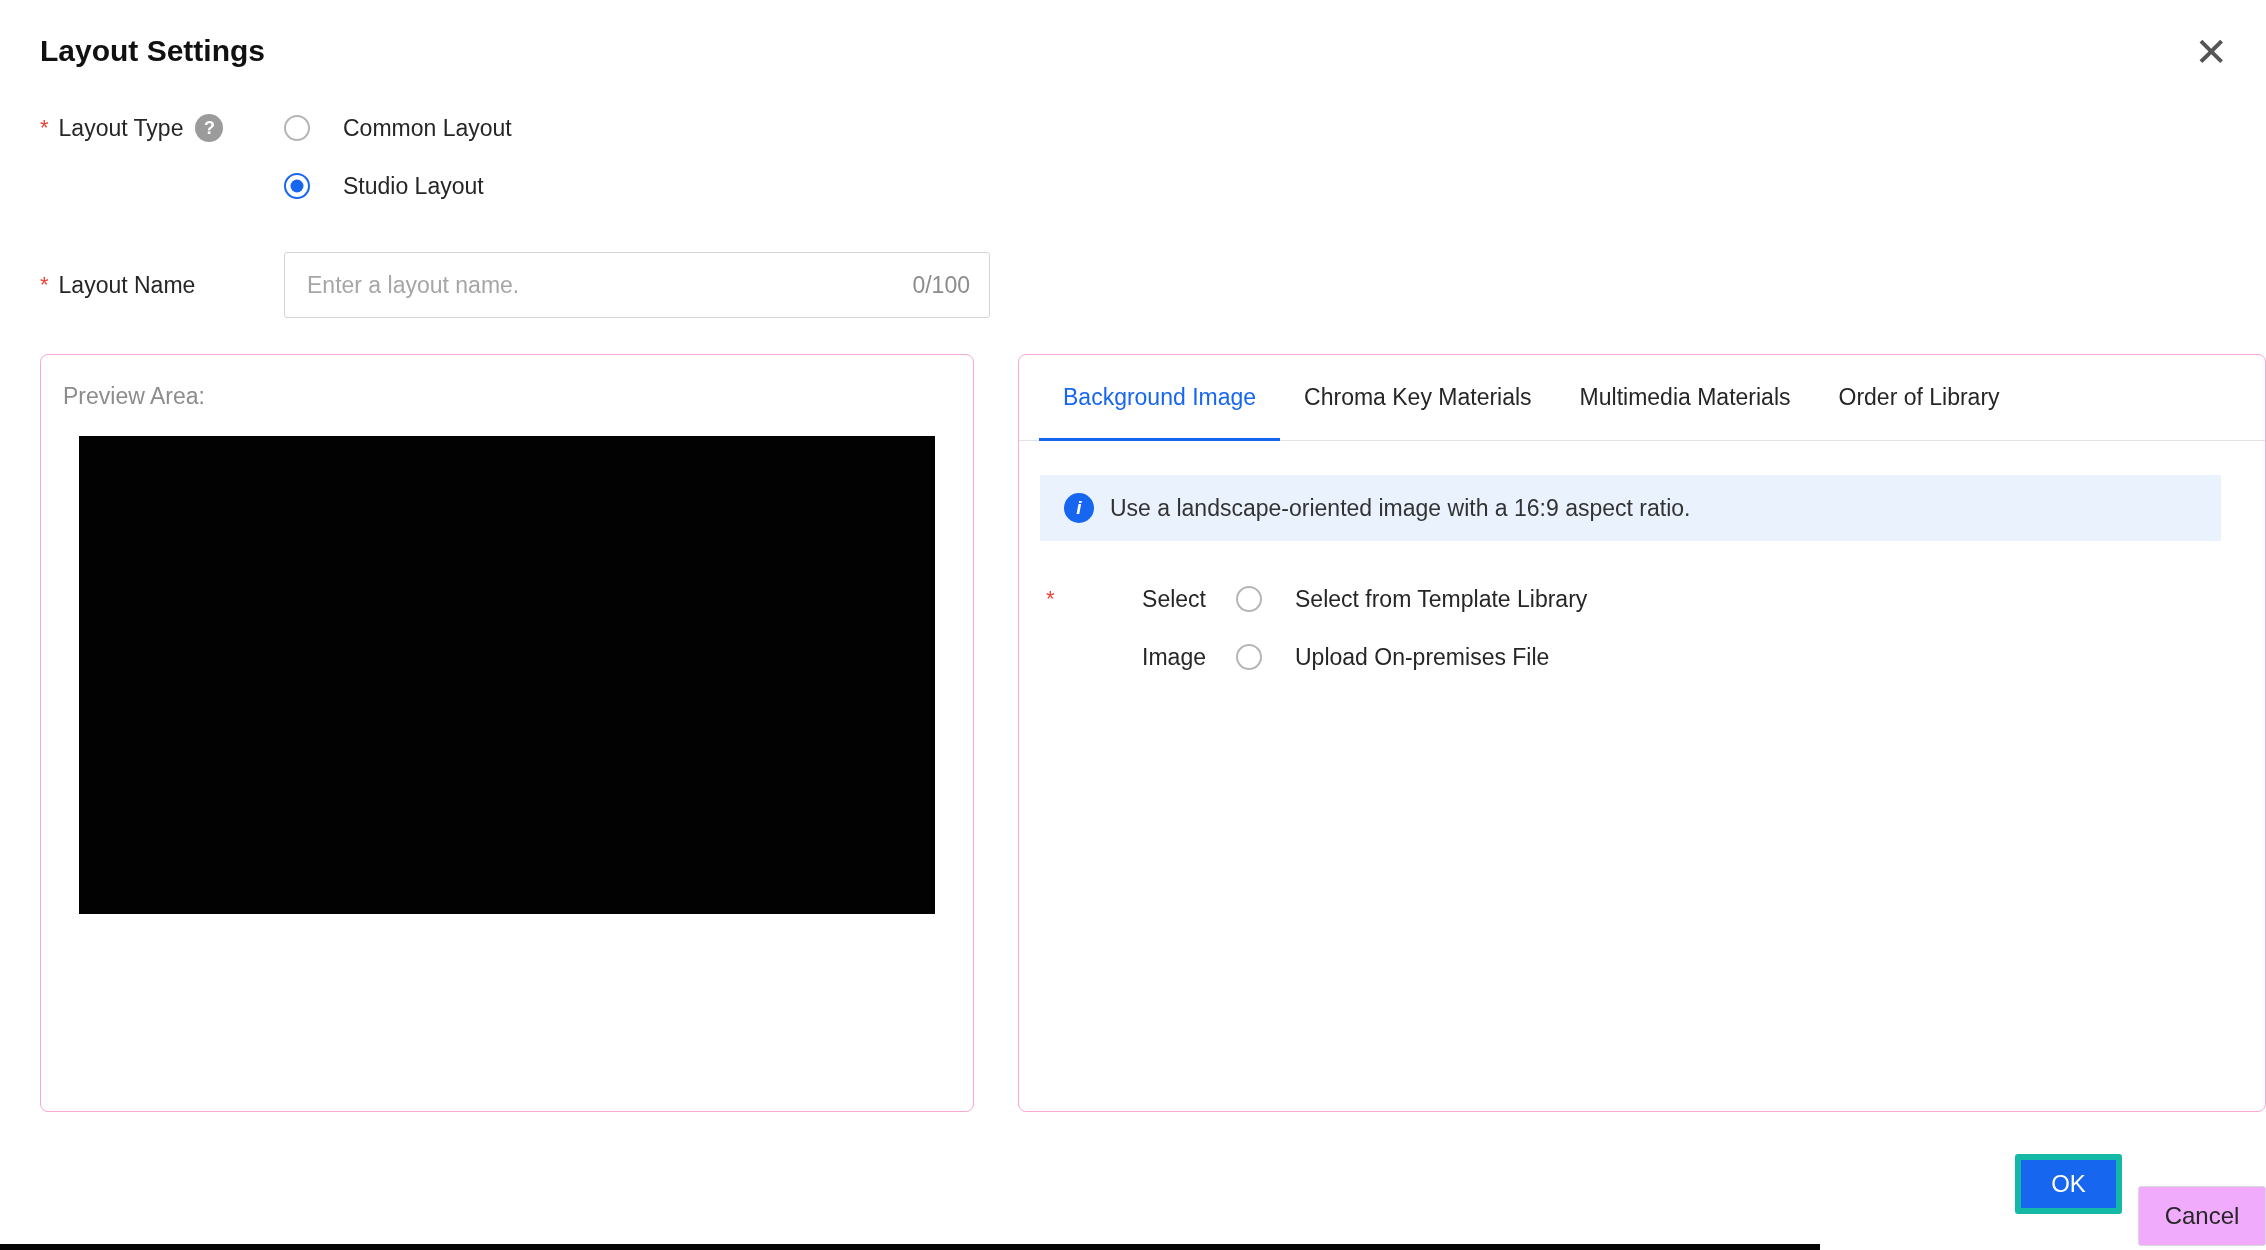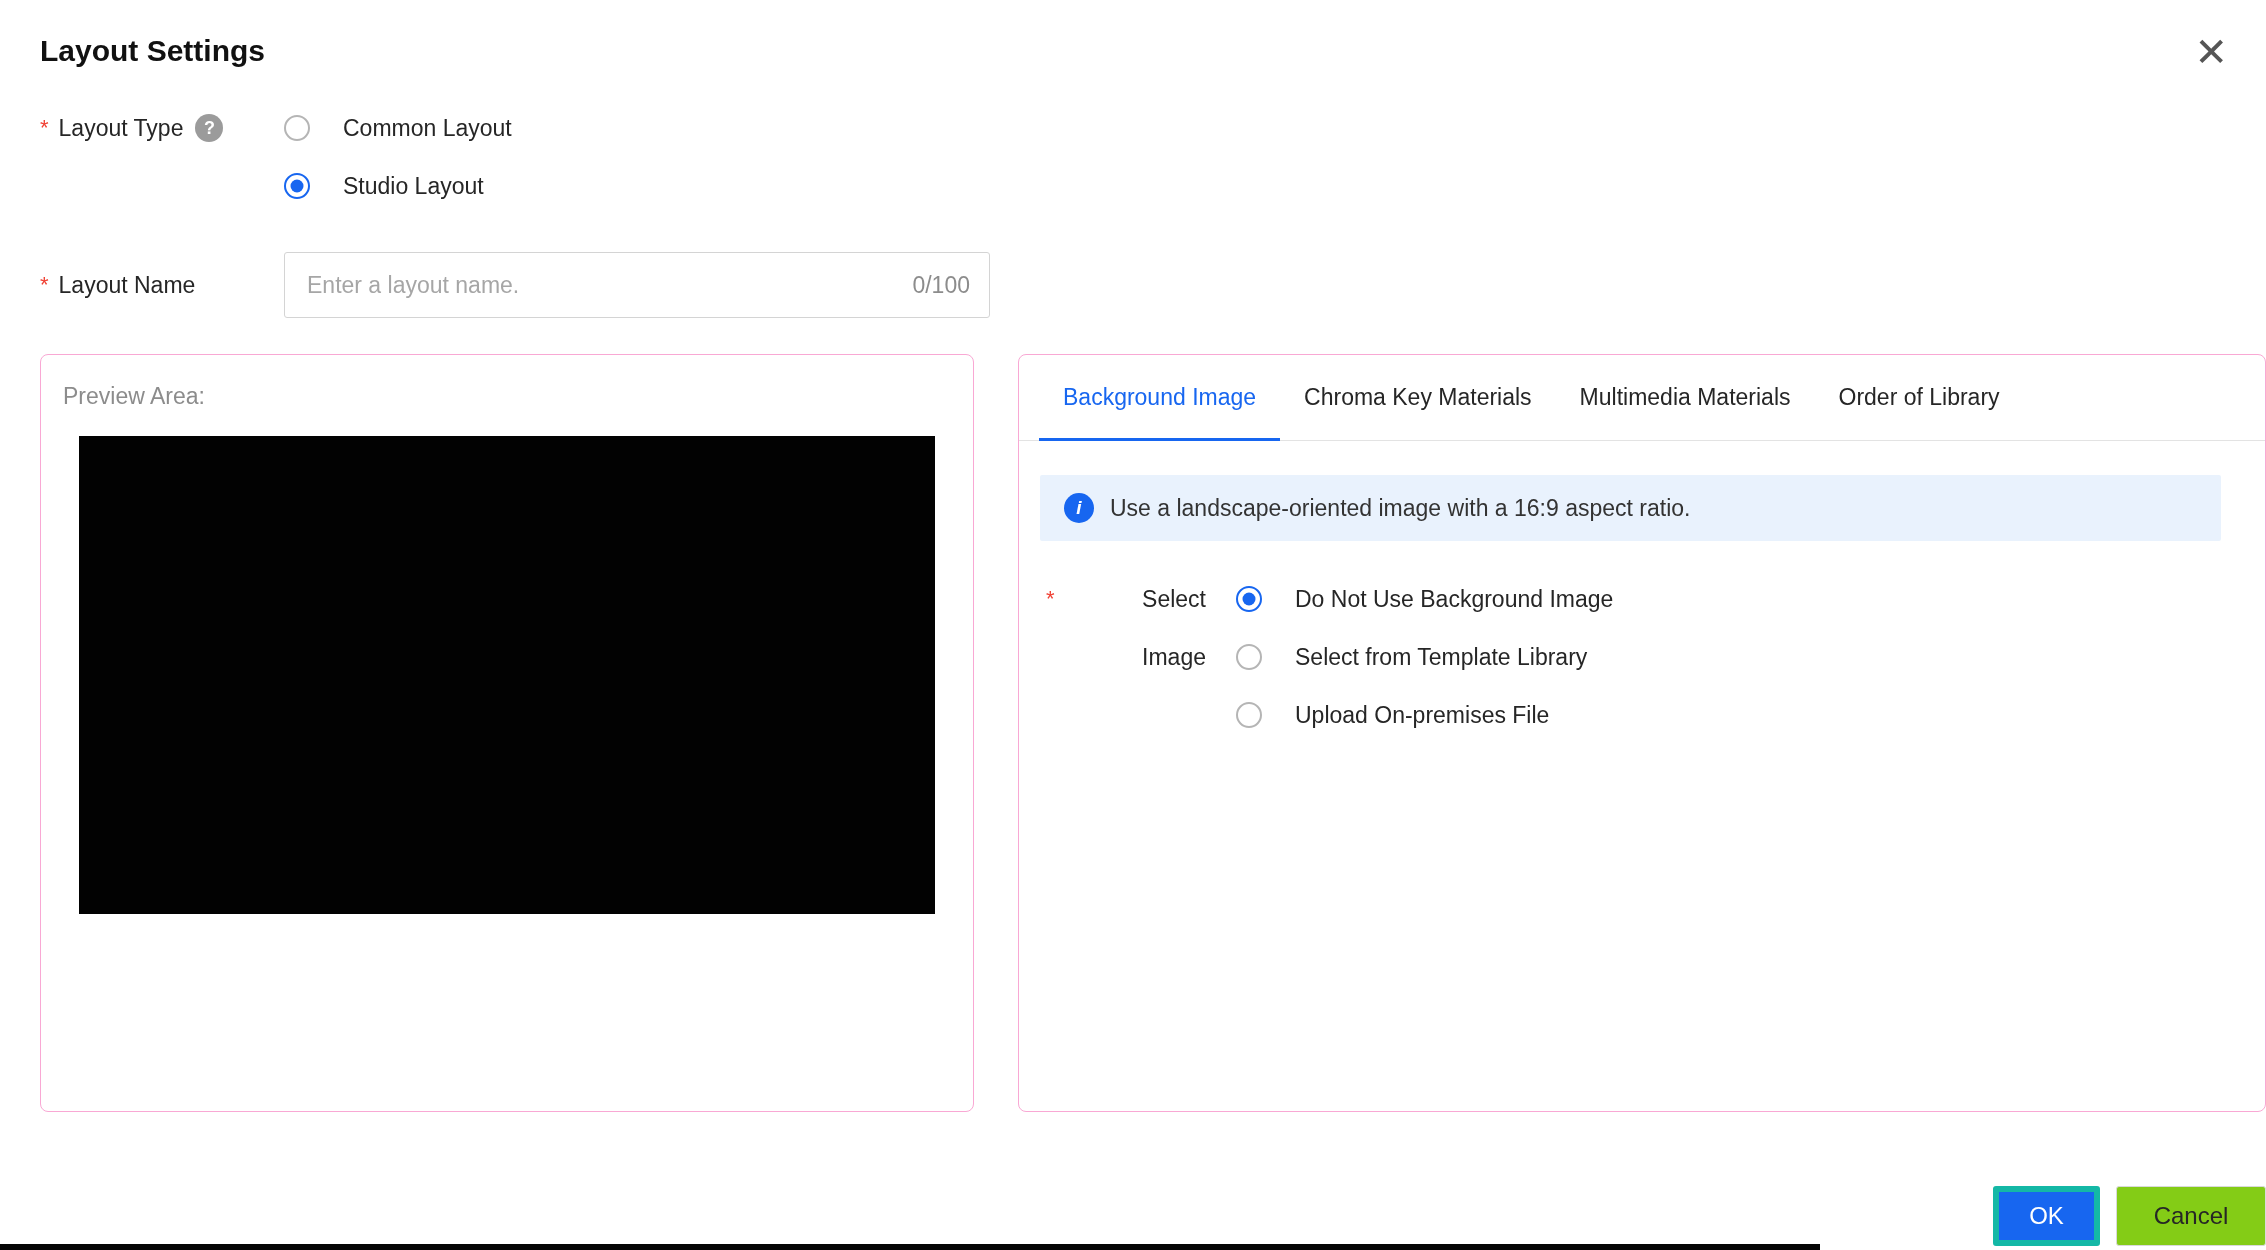--- a/index.html
+++ b/index.html
@@ -245,24 +245,25 @@
     align-items: center;
     justify-content: center;
   }
   .btn-primary {
     width: 107px;
     background: #1766f0;
     border: 6px solid #14b8a6;
     color: #ffffff;
   }
   .btn-default {
-    width: 150px;
-    background: #84cc16;
+    width: 128px;
+    background: #f0abfc;
     border: 1px solid #d9d9d9;
     color: #262626;
+    margin-top: 32px;
   }
 
   .background-strip {
     position: absolute;
     left: 0; bottom: 0;
     width: 1820px;
     height: 6px;
     background: #050505;
   }
 </style>
@@ -327,24 +328,20 @@
         <span class="info-text">Use a landscape-oriented image with a 16:9 aspect ratio.</span>
       </div>
 
       <div class="select-image-row">
         <div class="select-image-label">
           <span class="required">*</span>
           <span class="label-line">Select</span>
           <span class="label-line">Image</span>
         </div>
         <div class="radio-group-vertical select-image-options">
-          <div class="radio-option checked">
-            <span class="radio-circle"></span>
-            <span class="radio-label">Do Not Use Background Image</span>
-          </div>
           <div class="radio-option">
             <span class="radio-circle"></span>
             <span class="radio-label">Select from Template Library</span>
           </div>
           <div class="radio-option">
             <span class="radio-circle"></span>
             <span class="radio-label">Upload On-premises File</span>
           </div>
         </div>
       </div>

